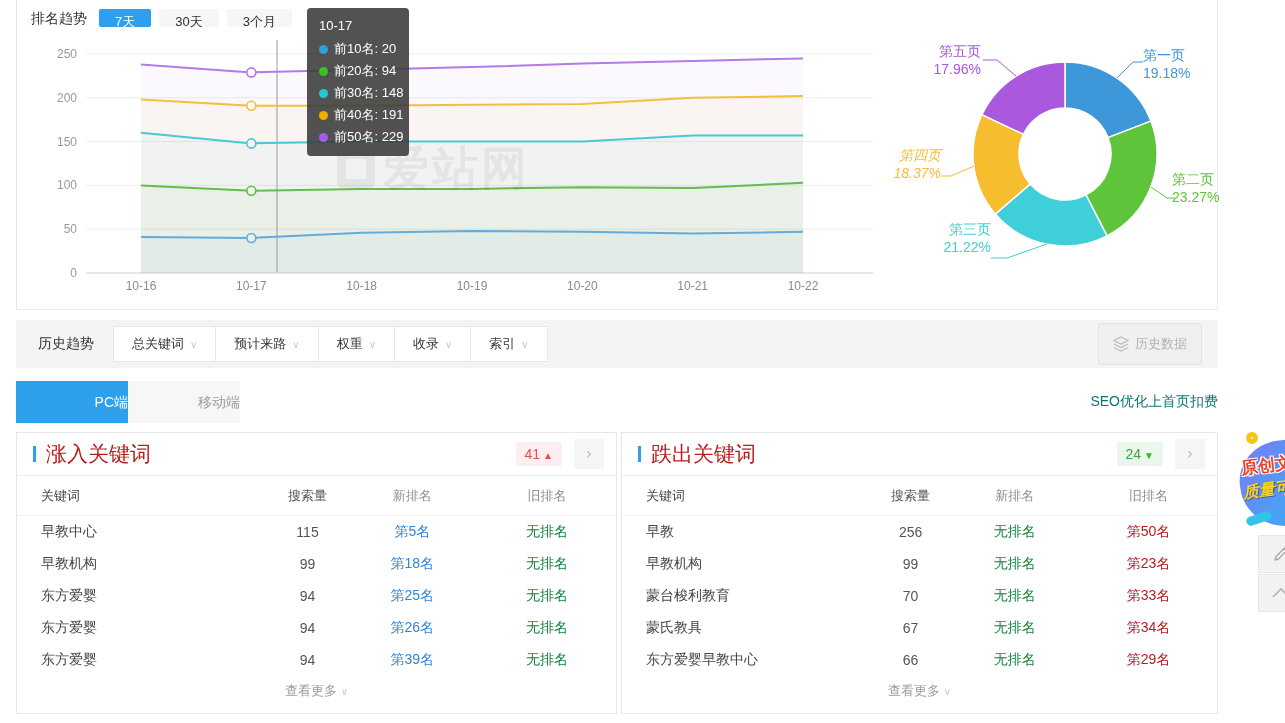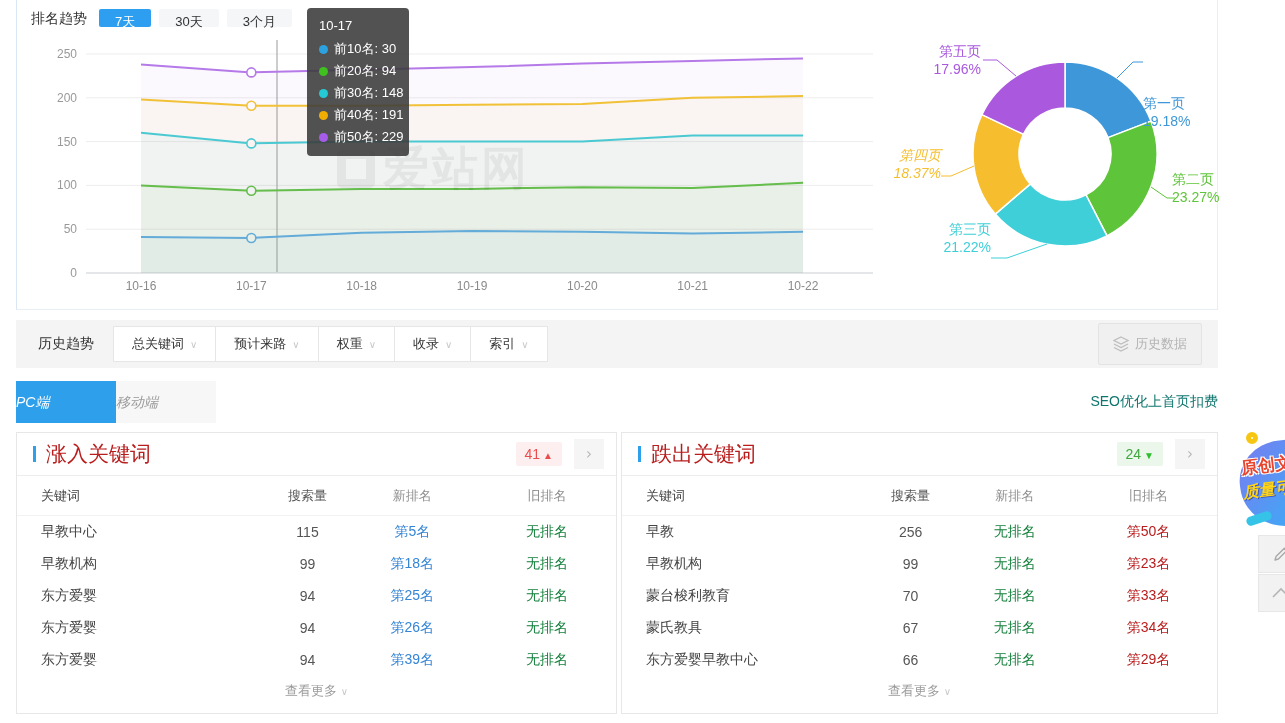--- a/index.html
+++ b/index.html
@@ -53,21 +53,21 @@
     margin-left:-1px; padding:0 18px; font-size:13px; color:#333; cursor:pointer; white-space:nowrap; }
   .filter-item .caret { color:#c9c9c9; font-size:10px; margin-left:6px; }
   #history-spacer { flex:1; }
   #history-data-btn { height:42px; display:flex; align-items:center; padding:0 14px;
     background:#f0f0f0; border:1px solid #e3e3e3; border-radius:2px; color:#b3b3b3;
     font-size:13px; cursor:pointer; }
   #history-data-btn svg { margin-right:6px; }
 
   
   #device-tabs { position:absolute; left:16px; top:381px; display:flex; }
-  .dev-tab { width:100px; height:42px; line-height:42px; text-align:left; font-size:14px; cursor:pointer;font-style:italic; }
+  .dev-tab { width:112px; height:42px; line-height:42px; text-align:right; font-size:14px; cursor:pointer; }
   .dev-tab.active { background:#2e9fea; color:#fff; }
   .dev-tab.idle { background:#f7f7f7; color:#9b9b9b; }
   #seo-link { position:absolute; top:393px; right:67px; font-size:14px; color:#0f766e; cursor:pointer; }
 
   
   #tables { position:absolute; left:16px; top:432px; width:1202px; display:flex; }
   .kw-panel { background:#fff; border:1px solid #e7e7e7; height:282px; }
   #panel-rise { width:601px; margin-right:4px; }
   #panel-drop { width:597px; }
   .kw-title-row { height:43px; display:flex; align-items:center; padding:0 12px 0 16px;
@@ -163,41 +163,41 @@
 
   <div id="trend-head">
     <span id="trend-title">排名趋势</span>
     <span class="trend-tab active">7天</span>
     <span class="trend-tab">30天</span>
     <span class="trend-tab">3个月</span>
   </div>
 
   <div id="tooltip">
     <div class="tip-title">10-17</div>
-    <div class="tip-row"><span class="tip-dot" style="background: rgb(43, 161, 224);"></span><span>前10名</span>:&nbsp;<span>30</span></div>
+    <div class="tip-row"><span class="tip-dot" style="background: rgb(43, 161, 224);"></span><span>前10名</span>:&nbsp;<span>20</span></div>
     <div class="tip-row"><span class="tip-dot" style="background: rgb(63, 192, 31);"></span><span>前20名</span>:&nbsp;<span>94</span></div>
     <div class="tip-row"><span class="tip-dot" style="background: rgb(36, 201, 212);"></span><span>前30名</span>:&nbsp;<span>148</span></div>
     <div class="tip-row"><span class="tip-dot" style="background: rgb(242, 174, 0);"></span><span>前40名</span>:&nbsp;<span>191</span></div>
     <div class="tip-row"><span class="tip-dot" style="background: rgb(165, 92, 232);"></span><span>前50名</span>:&nbsp;<span>229</span></div>
   </div>
 
   <div id="donut-wrap">
     <svg id="donut-svg" width="376" height="266">
         <path d="M190.0,36.0 A92,92 0 0 1 275.9,95.1 L233.0,111.6 A46,46 0 0 0 190.0,82.0 Z" fill="#3e97d8" stroke="#fff" stroke-width="1.5"></path>
         <path d="M275.9,95.1 A92,92 0 0 1 232.0,209.8 L211.0,168.9 A46,46 0 0 0 233.0,111.6 Z" fill="#5ec439" stroke="#fff" stroke-width="1.5"></path>
         <path d="M232.0,209.8 A92,92 0 0 1 120.3,188.1 L155.2,158.1 A46,46 0 0 0 211.0,168.9 Z" fill="#3ecfd8" stroke="#fff" stroke-width="1.5"></path>
         <path d="M120.3,188.1 A92,92 0 0 1 106.9,88.6 L148.4,108.3 A46,46 0 0 0 155.2,158.1 Z" fill="#f6be2e" stroke="#fff" stroke-width="1.5"></path>
         <path d="M106.9,88.6 A92,92 0 0 1 190.0,36.0 L190.0,82.0 A46,46 0 0 0 148.4,108.3 Z" fill="#aa58dd" stroke="#fff" stroke-width="1.5"></path>
         <polyline points="242,52 258,36 268,36" fill="none" stroke="#3e97d8" stroke-width="1"></polyline>
         <polyline points="276,161 292,172 300,172" fill="none" stroke="#5ec439" stroke-width="1"></polyline>
         <polyline points="172,218 132,232 116,232" fill="none" stroke="#3ecfd8" stroke-width="1"></polyline>
         <polyline points="99,140 76,150 66,150" fill="none" stroke="#f6be2e" stroke-width="1"></polyline>
         <polyline points="141,50 122,34 108,34" fill="none" stroke="#aa58dd" stroke-width="1"></polyline>
       </svg>
-    <div class="pie-label pl-right" id="pl-0" style="color: rgb(62, 151, 216); margin-top: 48px;">
+    <div class="pie-label pl-right" id="pl-0" style="color: rgb(62, 151, 216);">
         <div>第一页</div>
         <div class="pct">19.18%</div>
       </div>
     <div class="pie-label pl-right" id="pl-1" style="color: rgb(94, 196, 57);">
         <div>第二页</div>
         <div class="pct">23.27%</div>
       </div>
     <div class="pie-label pl-left" id="pl-2" style="color: rgb(62, 207, 216);">
         <div>第三页</div>
         <div class="pct">21.22%</div>

